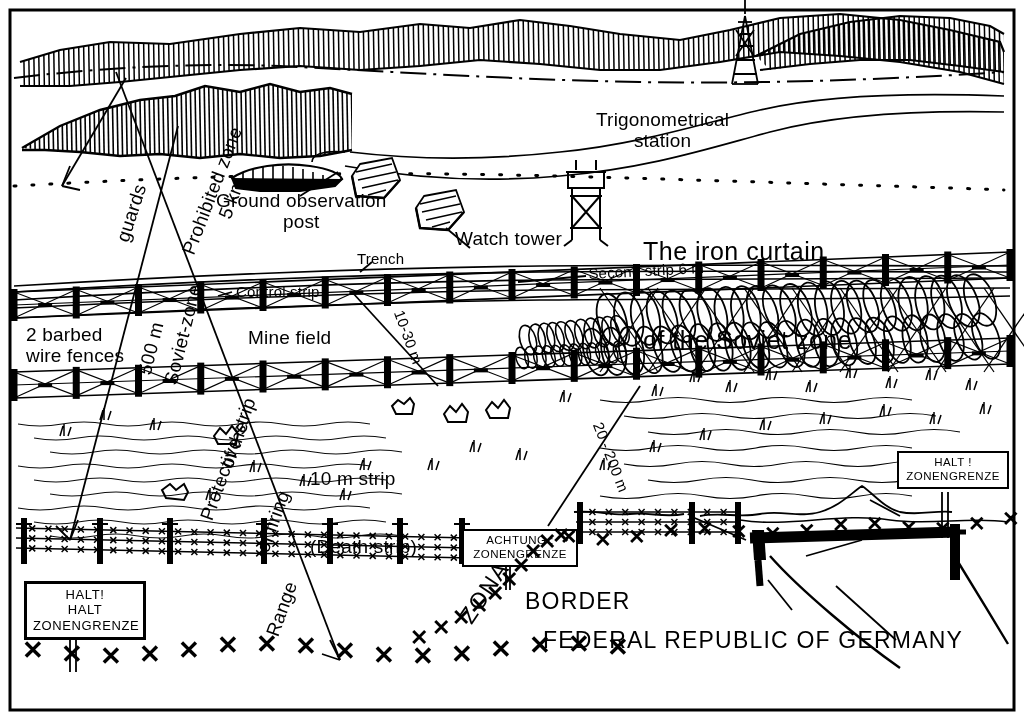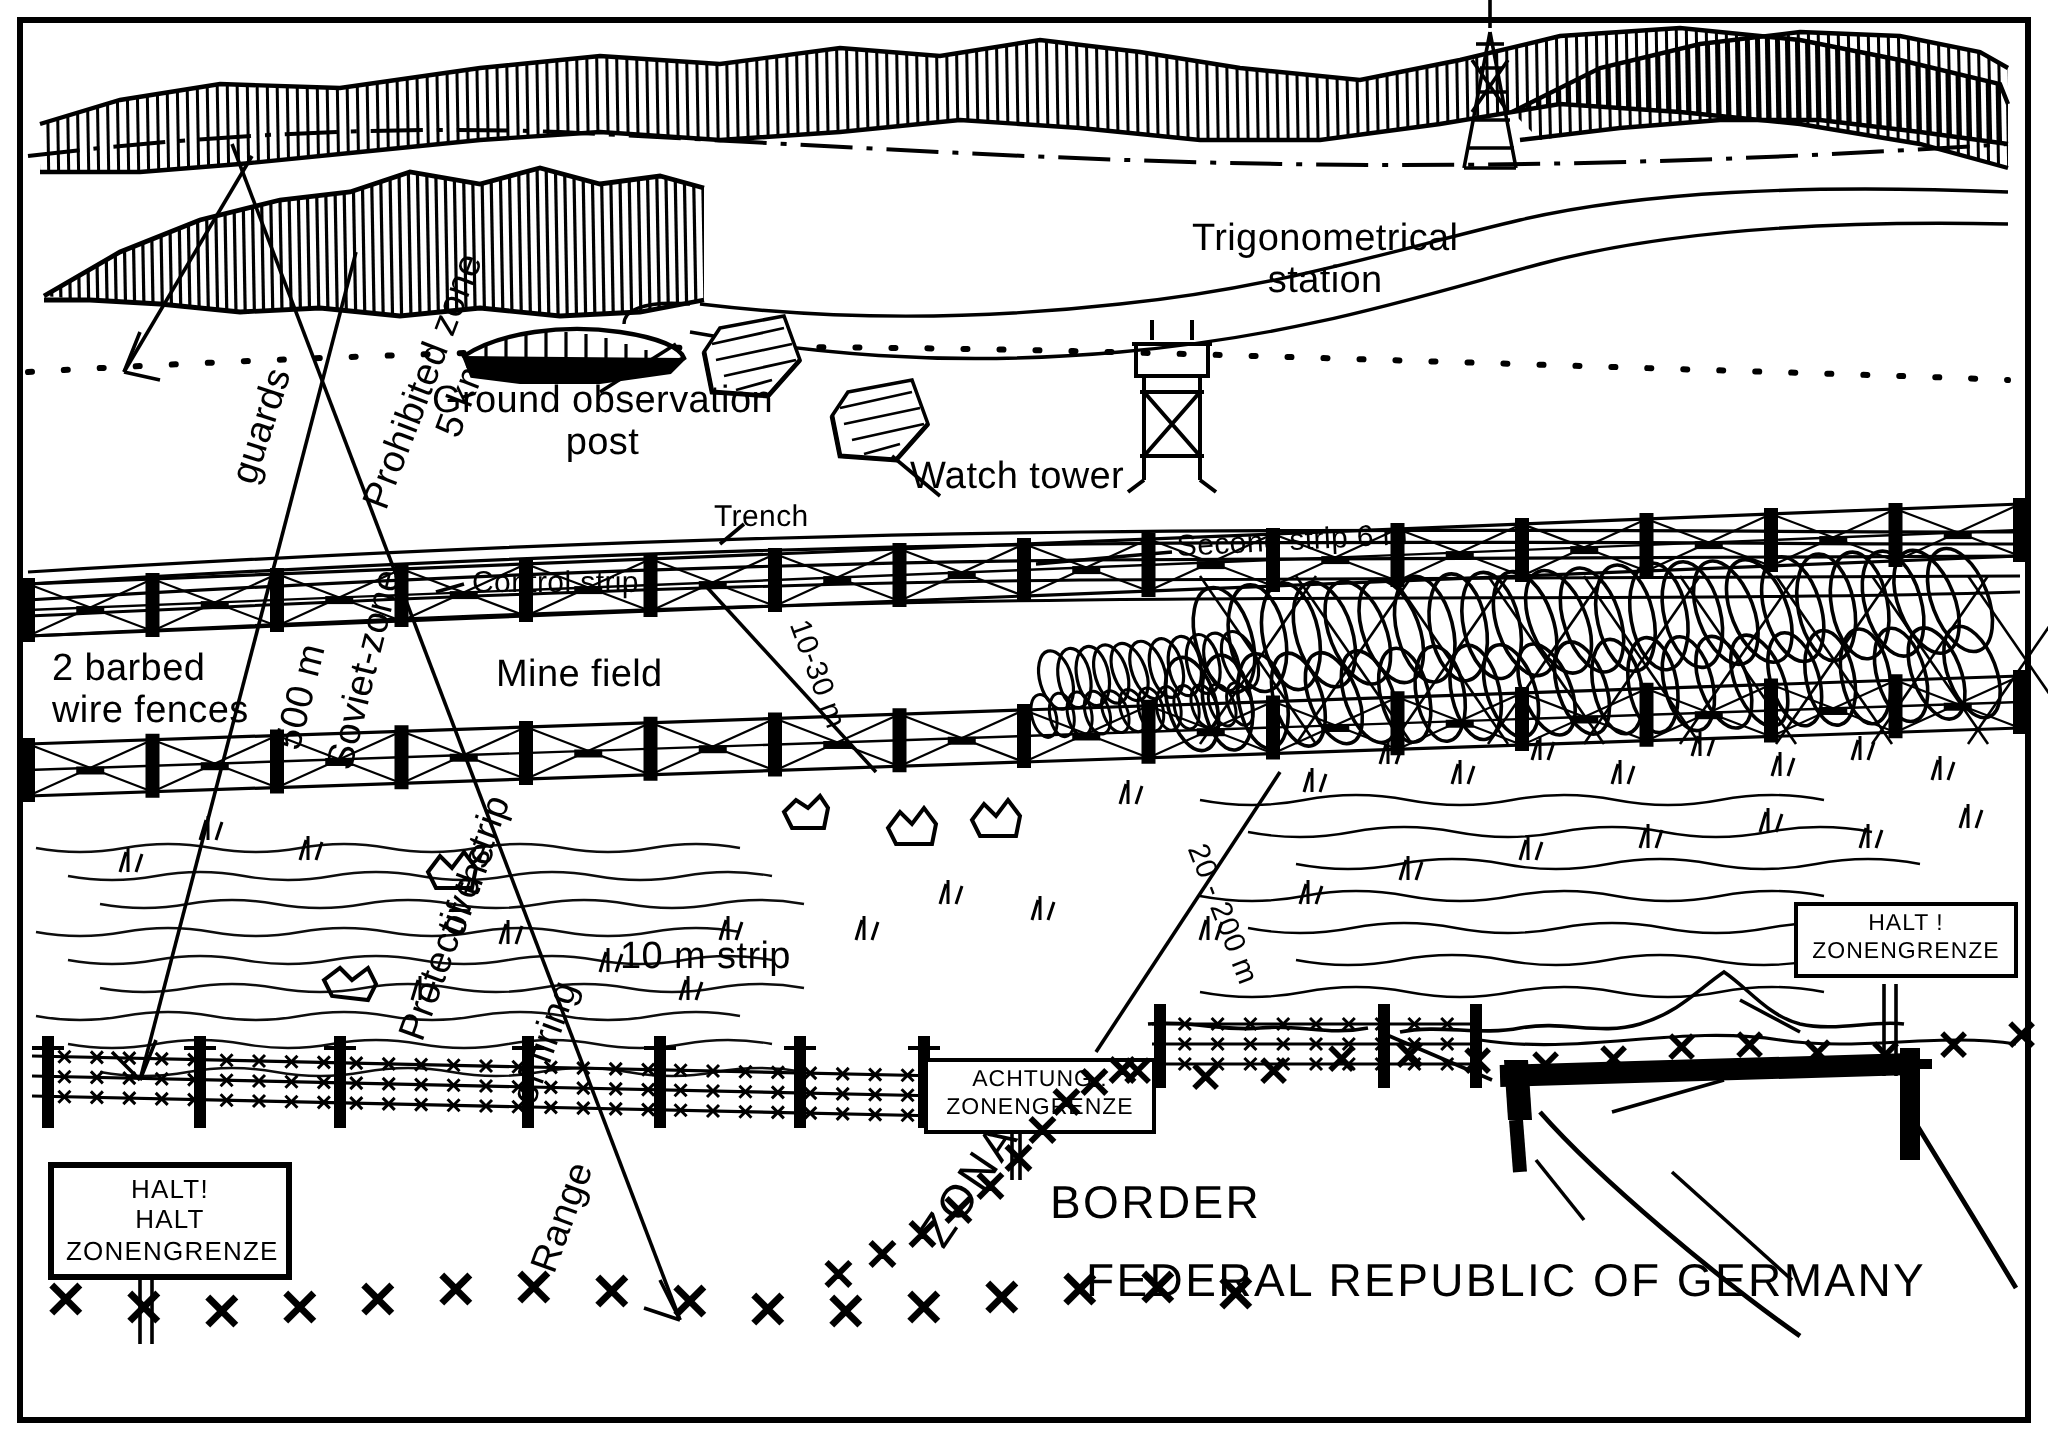--- a/index.html
+++ b/index.html
@@ -971,20 +971,24 @@
 
       <path d="M70,612 L70,672 M76,612 L76,672"></path>
 
       <path d="M690,516 L746,540"></path>
       <path d="M806,556 L862,540"></path>
       <path d="M768,580 L792,610"></path>
     </g>
 
   </svg>
 
+  <div class="lbl title" style="left:643px;top:178px;">
+    <div>The iron curtain</div>
+    <div>of the Soviet zone</div>
+  </div>
 
   <div class="lbl mid ctr" style="left:596px;top:90px;white-space:pre;margin-top:19px;">Trigonometrical
 station</div>
 
   <div class="lbl mid ctr" style="left:216px;top:190px;white-space:pre;">Ground observation
 post</div>
 
   <div class="lbl mid" style="left:455px;top:228px;">Watch tower</div>
 
   <div class="lbl sm" style="left:325px;top:251px;margin-left:32px;">Trench</div>
@@ -993,20 +997,21 @@
 
   <div class="lbl sm rot" style="left:588px;top:266px;transform:rotate(-3deg);">Second strip 6 m</div>
 
   <div class="lbl mid" style="left:248px;top:327px;">Mine field</div>
 
   <div class="lbl mid" style="left:26px;top:324px;white-space:pre;">2 barbed
 wire fences</div>
 
   <div class="lbl" style="left:310px;top:422px;font-size:19px;line-height:1.2;">
     <div>10 m strip</div>
+    <div>(Death strip)</div>
   </div>
 
   <div class="lbl big" style="left:525px;top:589px;">BORDER</div>
 
   <div class="lbl big rot" style="left:455px;top:614px;transform:rotate(-56deg);transform-origin:0 0;">ZONAL</div>
 
   <div class="lbl big" style="left:543px;top:628px;">FEDERAL REPUBLIC OF GERMANY</div>
 
   <div class="lbl mid rot" style="left:112px;top:238px;transform:rotate(-72deg);transform-origin:0 0;">guards</div>
 

